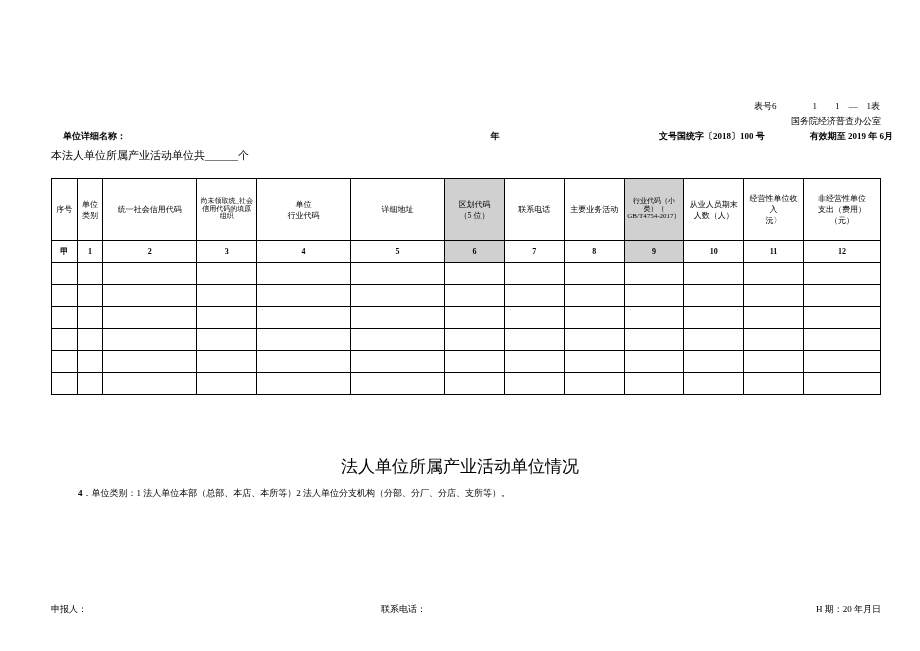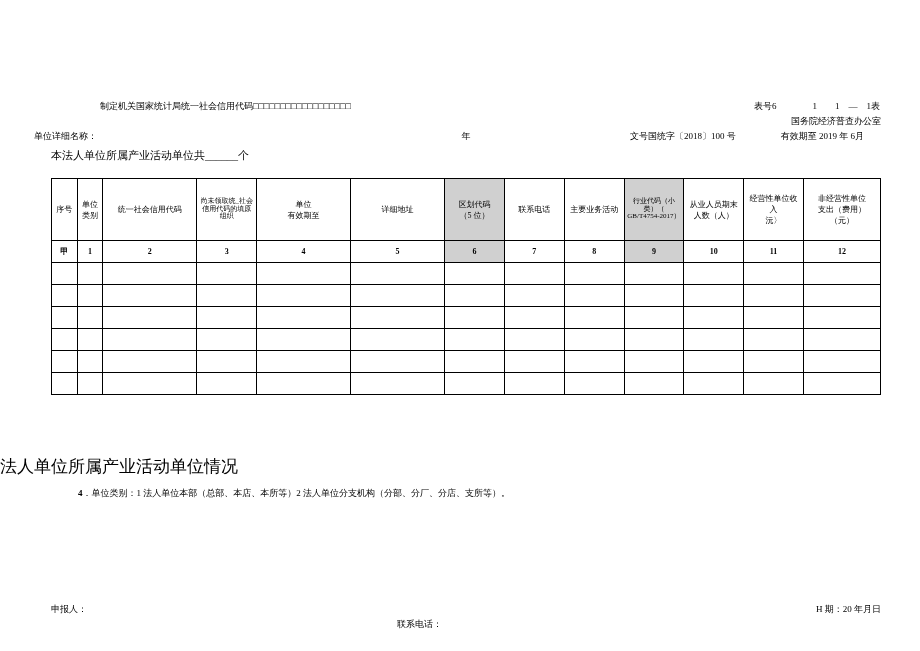--- a/index.html
+++ b/index.html
@@ -26,23 +26,24 @@
     .header-line2 {
       position: absolute;
       top: 115px;
       left: 51px;
       width: 830px;
       font-size: 9px;
     }
     .header-line3 {
       position: absolute;
       top: 130px;
-      left: 34px;
+      left: 63px;
       width: 830px;
       font-size: 9px;
+      font-weight: bold;
     }
     .header-line4 {
       position: absolute;
       top: 148px;
       left: 51px;
       font-size: 11px;
     }
     .right-hdr {
       float: right;
     }
@@ -80,43 +81,42 @@
       background: #d0d0d0;
     }
     .small-text {
       font-size: 7px;
       line-height: 1.1;
     }
     .title {
       position: absolute;
       top: 455px;
       width: 920px;
-      text-align: left;
+      text-align: center;
       font-size: 17px;
       font-family: "SimHei", "黑体", "SimSun", serif;
       font-weight: normal;
     }
     .notes {
       position: absolute;
       top: 487px;
       left: 51px;
       font-size: 9px;
       line-height: 1.5;
     }
     .footer {
       position: absolute;
       top: 603px;
       left: 51px;
       width: 830px;
       font-size: 9px;
     }
     .footer-mid {
       position: absolute;
-      left: 346px;
-      margin-top: 15px;
+      left: 330px;
     }
     .footer-right {
       float: right;
     }
     .col-xh { width: 3%; }
     .col-lb { width: 3%; }
     .col-tyxy { width: 11%; }
     .col-wly { width: 7%; }
     .col-xxmc { width: 11%; }
     .col-dz { width: 11%; }
@@ -125,21 +125,20 @@
     .col-yw { width: 7%; }
     .col-hy { width: 7%; }
     .col-ry { width: 7%; }
     .col-sr { width: 7%; }
     .col-zc { width: 9%; }
   </style>
 </head>
 <body>
 
 <div class="header-line1">
-  <span>制定机关国家统计局统一社会信用代码□□□□□□□□□□□□□□□□□□</span>
   <span class="right-hdr">
     <span>表号6</span>　　　　<span>1　　1　—　1表</span>
   </span>
 </div>
 
 <div class="header-line2">
   <span class="right-hdr">国务院经济普查办公室</span>
 </div>
 
 <div class="header-line3">
@@ -169,21 +168,21 @@
         <col class="col-sr">
         <col class="col-zc">
     </colgroup>
     <thead>
       <tr>
         <th>序号</th>
         <th>单位类别</th>
         <th>统一社会信用代码</th>
         <th class="small-text">尚未领取统_社会信用代码的填原组织</th>
         <th style="white-space:pre-line">单位
-有效期至</th>
+行业代码</th>
         <th>详细地址</th>
         <th class="shaded" style="white-space:pre-line">区划代码
 （5 位）</th>
         <th>联系电话</th>
         <th>主要业务活动</th>
         <th class="shaded small-text" style="white-space:pre-line">行业代码（小类）（
 GB/T4754-2017）</th>
         <th>从业人员期末人数（人）</th>
         <th style="white-space:pre-line">经营性单位收入
 沅〉</th>

